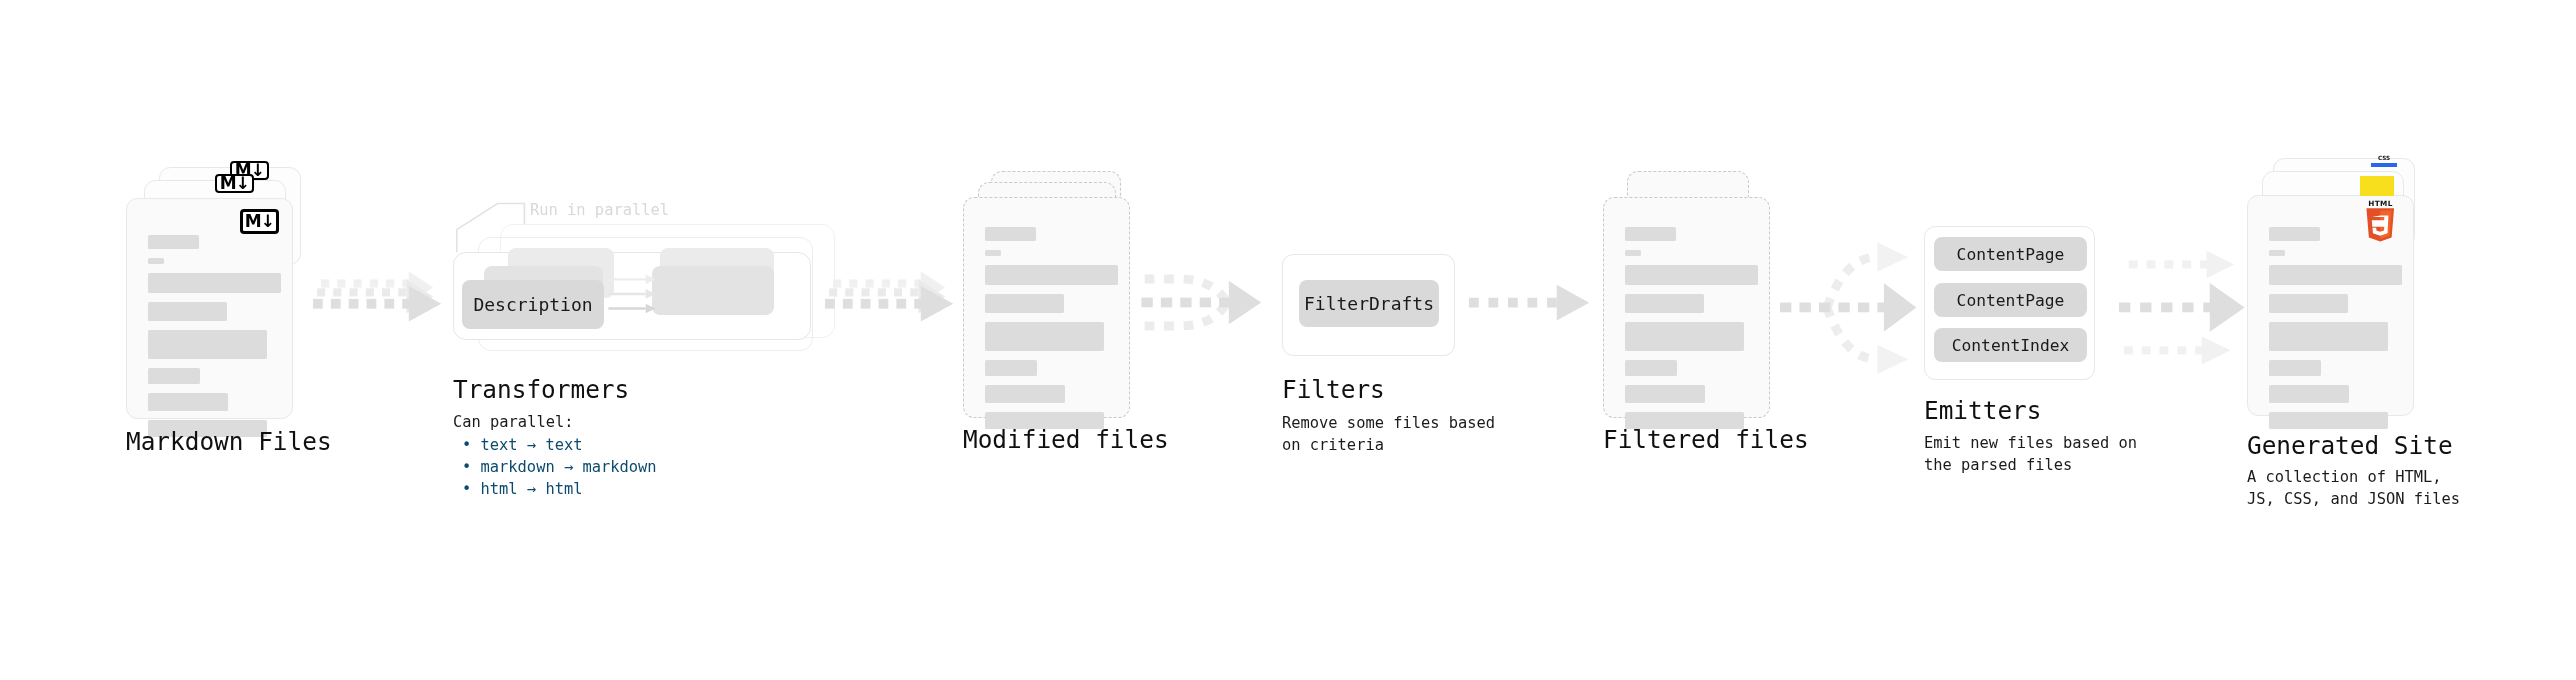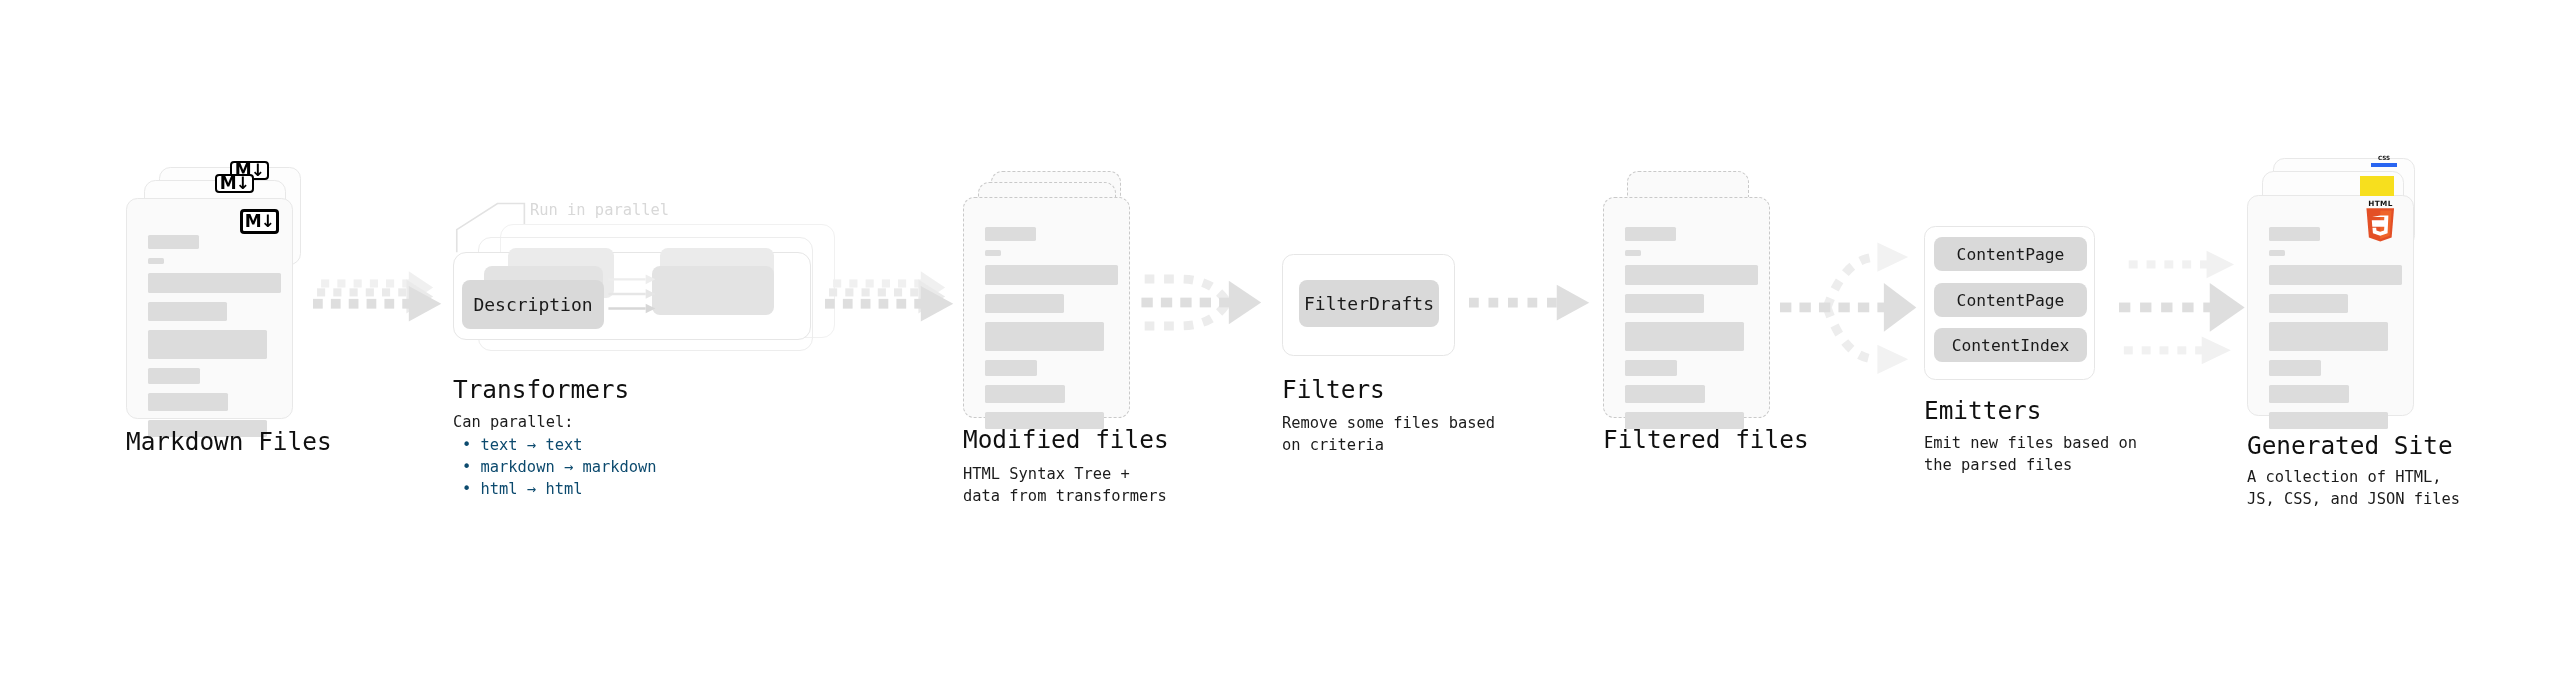--- a/index.html
+++ b/index.html
@@ -302,22 +302,20 @@
         <div class="doc-line" style="width:133px;height:19.5px;"></div>
         <div class="doc-line" style="width:79px;height:19.5px;"></div>
         <div class="doc-line" style="width:119px;height:29px;"></div>
         <div class="doc-line" style="width:52px;height:15.4px;"></div>
         <div class="doc-line" style="width:80px;height:18px;"></div>
         <div class="doc-line" style="width:119px;height:17px;"></div>
       </div>
     </div>
   </div>
   <div class="title" style="left:963px; top:425px;">Modified files</div>
-  <div class="subtitle" style="left:963px; top:463px;">HTML Syntax Tree +
-data from transformers</div>
 
   <div class="arrow-layer" style="left:1138px; top:258px;">
     <svg width="142" height="89" viewBox="0 0 175 110">
       <g stroke="#ececec" stroke-width="11" fill="none" stroke-dasharray="12 12" stroke-linecap="butt">
         <path d="M8,26 L52,26 Q92,26 110,55"></path>
         <path d="M8,84 L52,84 Q92,84 110,55"></path>
       </g>
       <g fill="#dedede">
         <rect x="4" y="49" width="14" height="12"></rect>
         <rect x="28" y="49" width="14" height="12"></rect>

